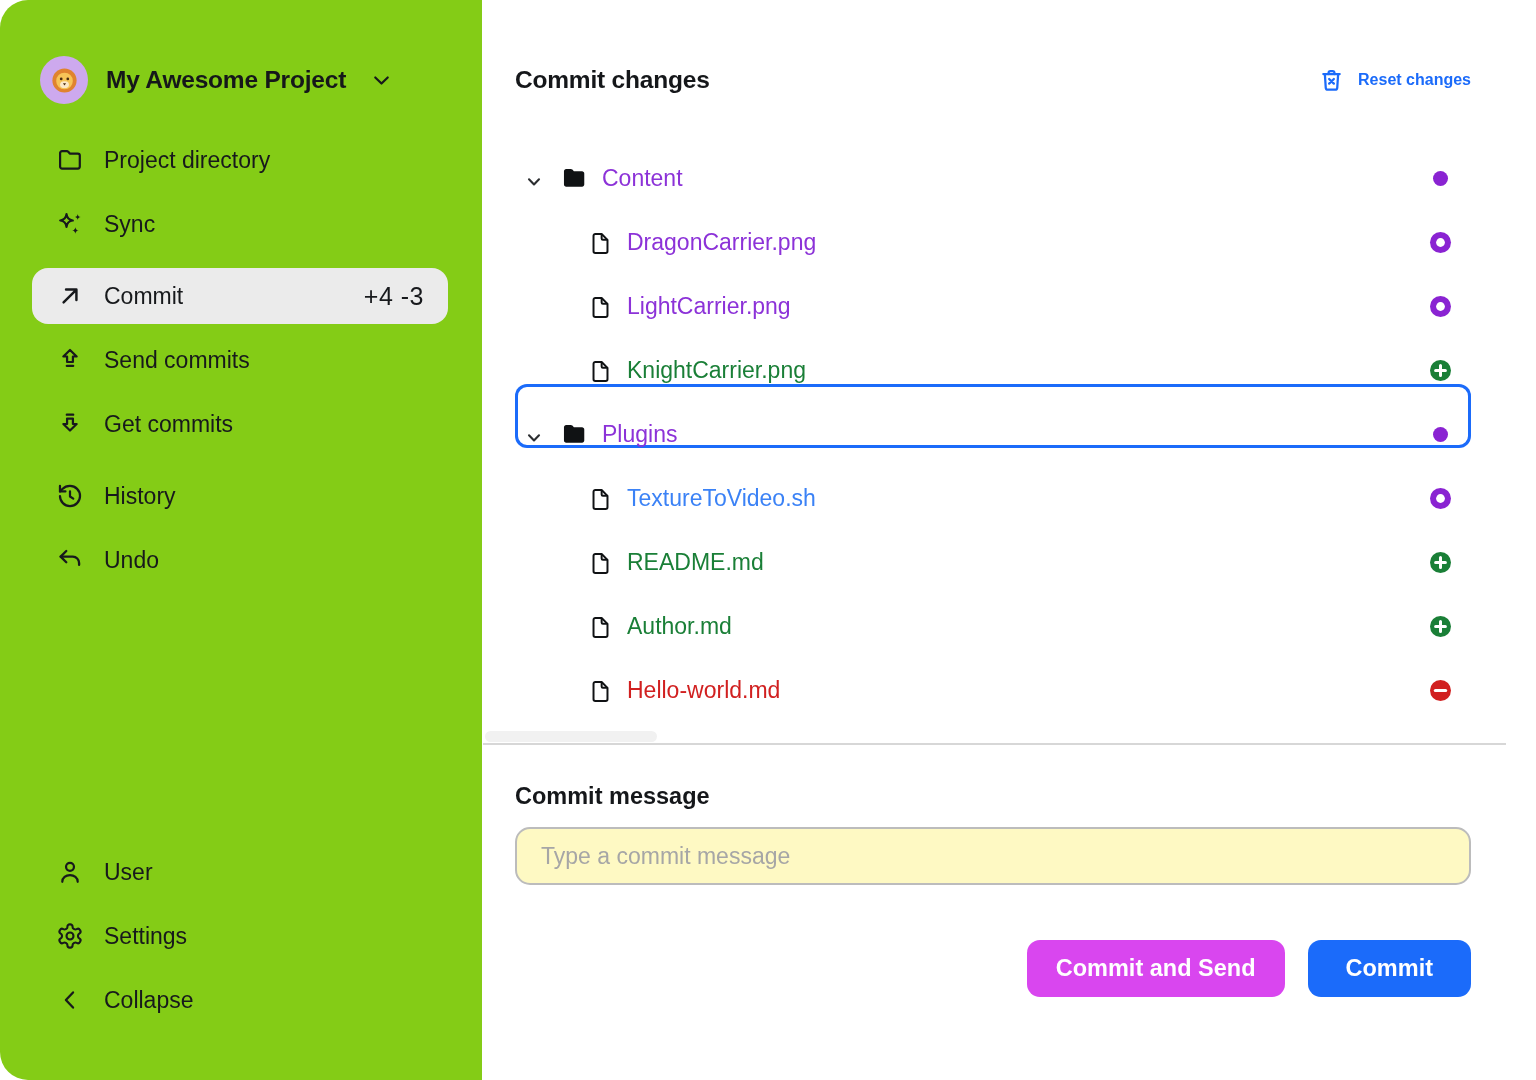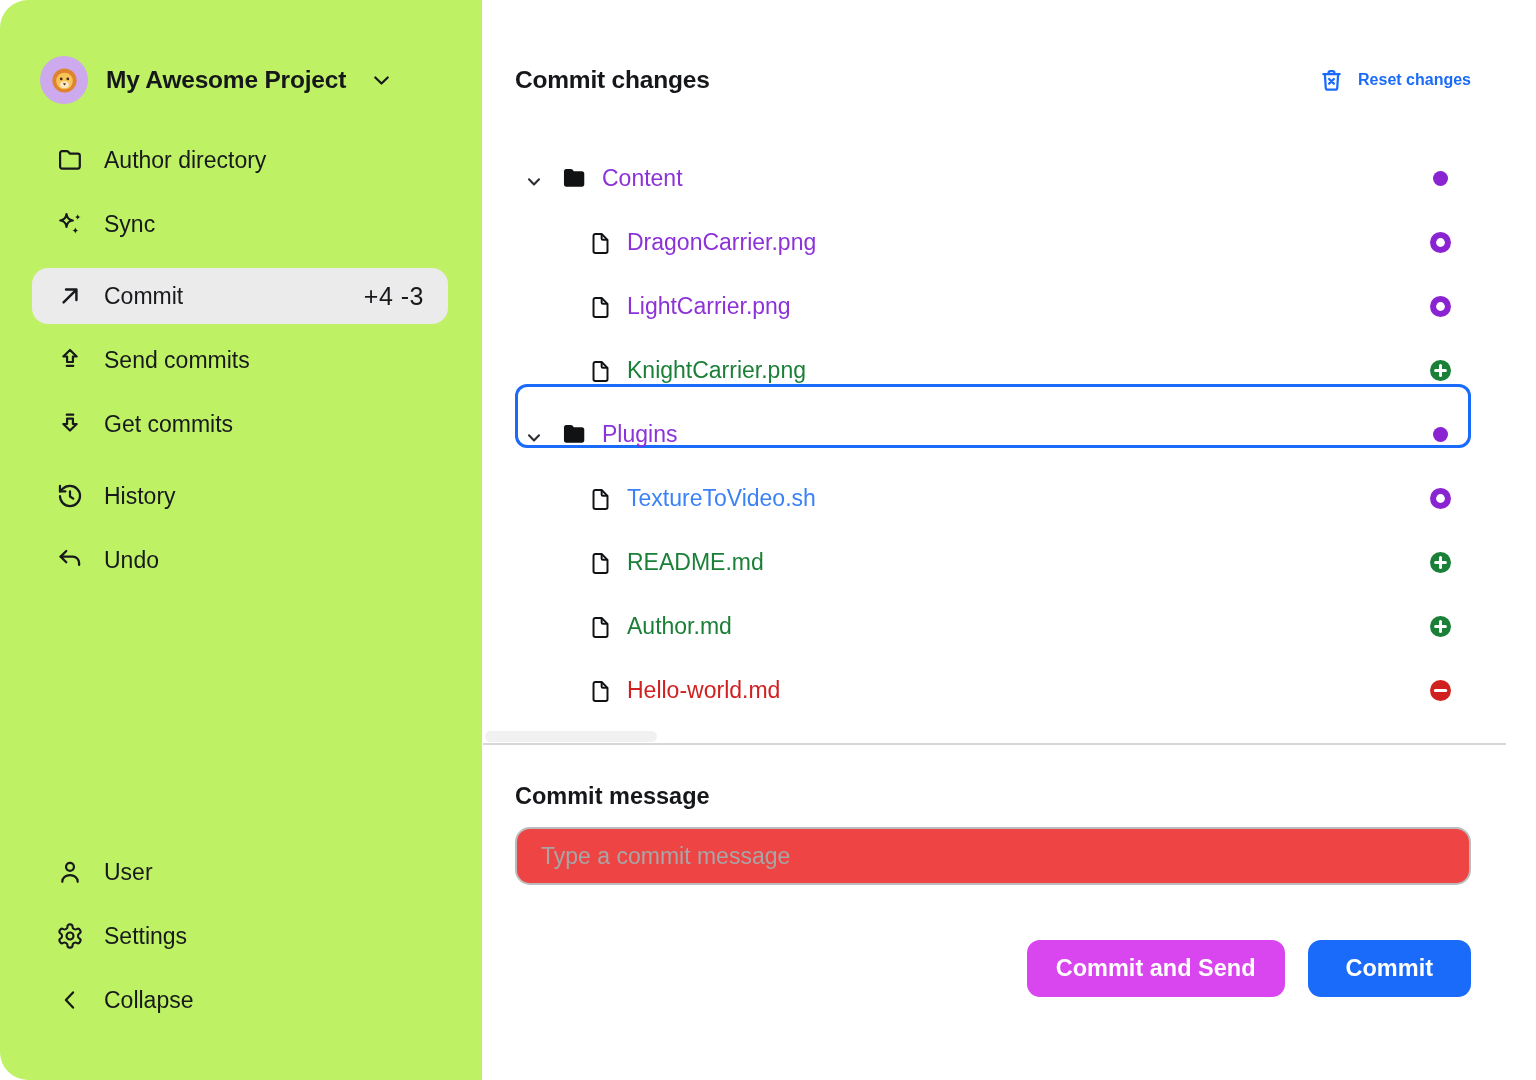--- a/index.html
+++ b/index.html
@@ -3,21 +3,21 @@
 <meta charset="utf-8">
 <style>
   * { margin:0; padding:0; box-sizing:border-box; }
   html,body { background:#ffffff; }
   .app {
     position:relative; width:1536px; height:1080px; background:#ffffff;
     font-family:"Liberation Sans","DejaVu Sans",sans-serif; color:#15171a;
     border-radius:28px; overflow:hidden;
   }
   
-  .sidebar { position:absolute; left:0; top:0; width:482px; height:100%; background:#bef264; }
+  .sidebar { position:absolute; left:0; top:0; width:482px; height:100%; background:#84cc16; }
   .project-row {
     margin:56px 0 0 40px; height:48px; display:flex; align-items:center; cursor:pointer;
   }
   .avatar {
     width:48px; height:48px; border-radius:50%; background:#cda9ee;
     display:flex; align-items:center; justify-content:center; flex:0 0 auto;
   }
   .project-name { margin-left:18px; font-size:24.5px; font-weight:600; letter-spacing:-0.2px; }
   .project-chevron { margin-left:24px; display:flex; }
   .nav { margin-top:28px; }
@@ -53,21 +53,21 @@
   .tree-row.file .node-icon { width:25px; height:25px; margin-left:73px; display:flex; flex:0 0 auto; }
   .tree-label { margin-left:14px; font-size:23px; font-weight:500; white-space:nowrap; }
   .tree-status { margin-left:auto; margin-right:17px; width:27px; height:27px; display:flex; align-items:center; justify-content:center; flex:0 0 auto; }
   .tree-divider { position:absolute; top:743px; left:-32px; width:1023px; height:2px; background:#d7d7d7; }
   .tree-scroll-thumb { position:absolute; top:731px; left:-30px; width:172px; height:11px; border-radius:6px; background:#f1f1f1; cursor:grab; }
   
   .msg-label { position:absolute; top:783px; left:0; font-size:23.5px; font-weight:700; }
   .msg-input {
     position:absolute; top:827px; left:0; width:956px; height:58px;
     border:2px solid #bcbcbc; border-radius:15px; padding:0 24px;
-    font-family:inherit; font-size:23px; color:#15171a; outline:none; background:#ef4444;
+    font-family:inherit; font-size:23px; color:#15171a; outline:none; background:#fef9c3;
   }
   .msg-input::placeholder { color:#a6a6a6; }
   
   .actions { position:absolute; top:940px; right:0; display:flex; gap:23px; }
   .btn { height:57px; border:none; border-radius:13px; font-family:inherit; font-size:23.5px; font-weight:600; cursor:pointer; display:flex; align-items:center; justify-content:center; }
   .btn-dark { background:#d946ef; color:#fff; padding:0 29px; }
   .btn-blue { background:#1b6bfa; color:#fff; padding:0 38px; }
 </style>
 </head>
 <body>
@@ -95,21 +95,21 @@
       </span>
     </div>
 
     <nav class="nav">
       <div class="nav-item">
         <span class="nav-icon">
           <svg width="28" height="28" viewBox="0 0 24 24">
               <path d="M3.5 6.1c0-.9.8-1.7 1.7-1.7h4c.5 0 1 .2 1.3.6l1.3 1.5h6.9c.9 0 1.7.8 1.7 1.7v9.4c0 .9-.8 1.7-1.7 1.7H5.2c-.9 0-1.7-.8-1.7-1.7z" fill="none" stroke="#17191c" stroke-width="1.9" stroke-linejoin="round"></path>
             </svg>
         </span>
-        <span class="nav-label">Author directory</span>
+        <span class="nav-label">Project directory</span>
       </div>
       <div class="nav-item">
         <span class="nav-icon">
           <svg width="28" height="28" viewBox="0 0 24 24">
             <path d="M9 3.6c.4 3.4 2 5 5.4 5.4-3.4.4-5 2-5.4 5.4-.4-3.4-2-5-5.4-5.4 3.4-.4 5-2 5.4-5.4z" fill="none" stroke="#17191c" stroke-width="1.9" stroke-linejoin="round"></path>
             <path d="M18.6 3.4c.2 1.6 1 2.4 2.6 2.6-1.6.2-2.4 1-2.6 2.6-.2-1.6-1-2.4-2.6-2.6 1.6-.2 2.4-1 2.6-2.6z" fill="#17191c"></path>
             <path d="M16.6 14.8c.2 1.7 1.1 2.6 2.8 2.8-1.7.2-2.6 1.1-2.8 2.8-.2-1.7-1.1-2.6-2.8-2.8 1.7-.2 2.6-1.1 2.8-2.8z" fill="#17191c"></path>
           </svg>
         </span>
         <span class="nav-label">Sync</span>

